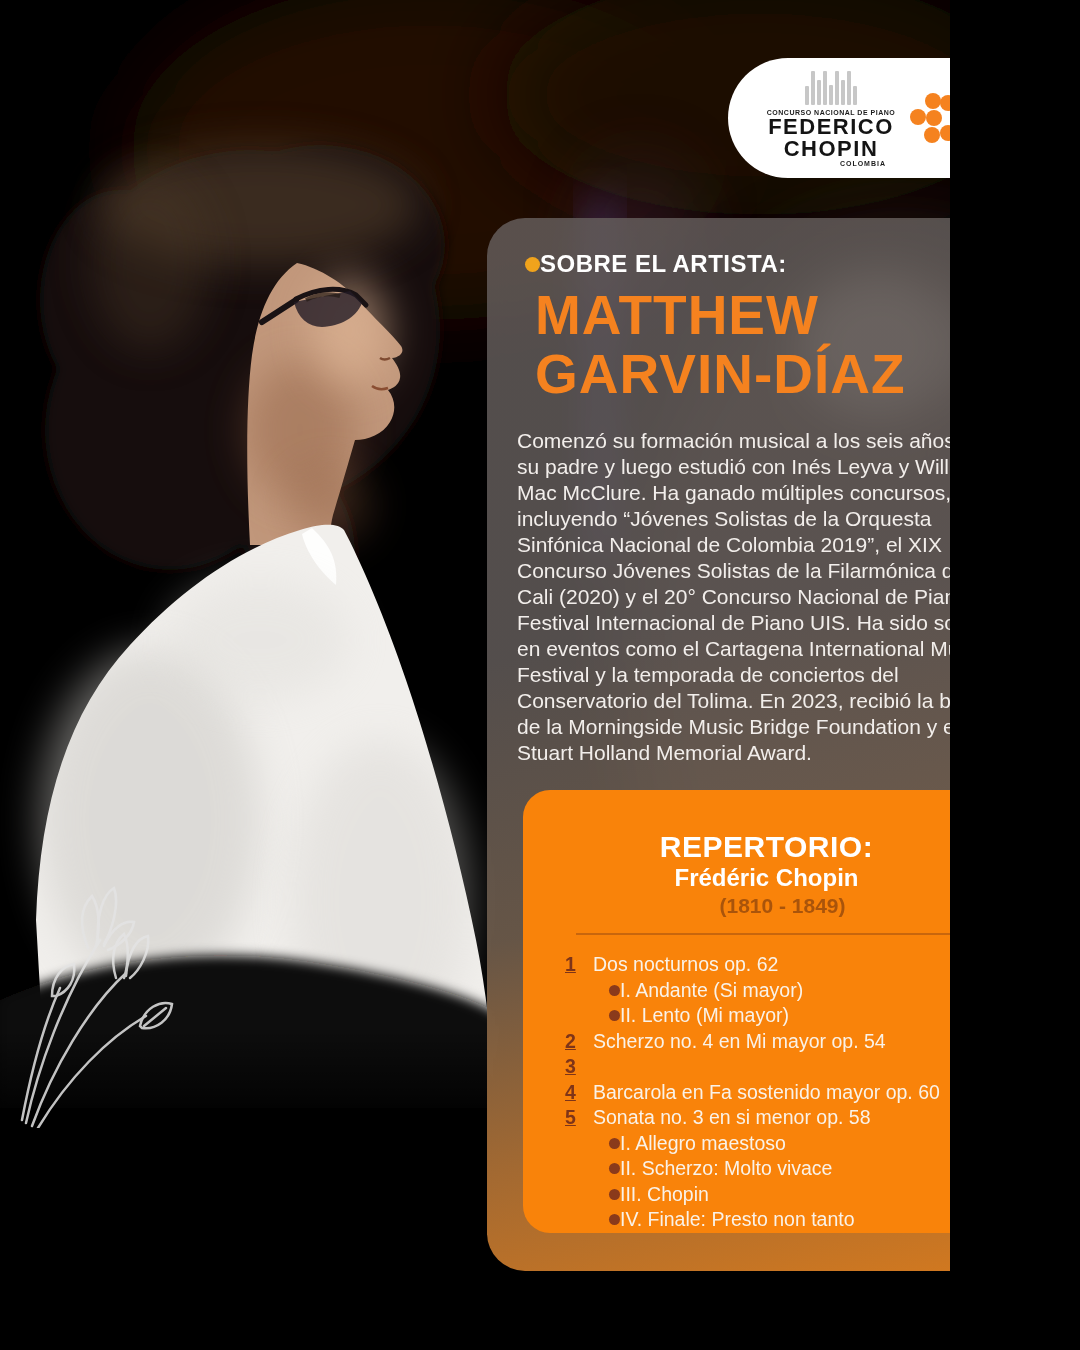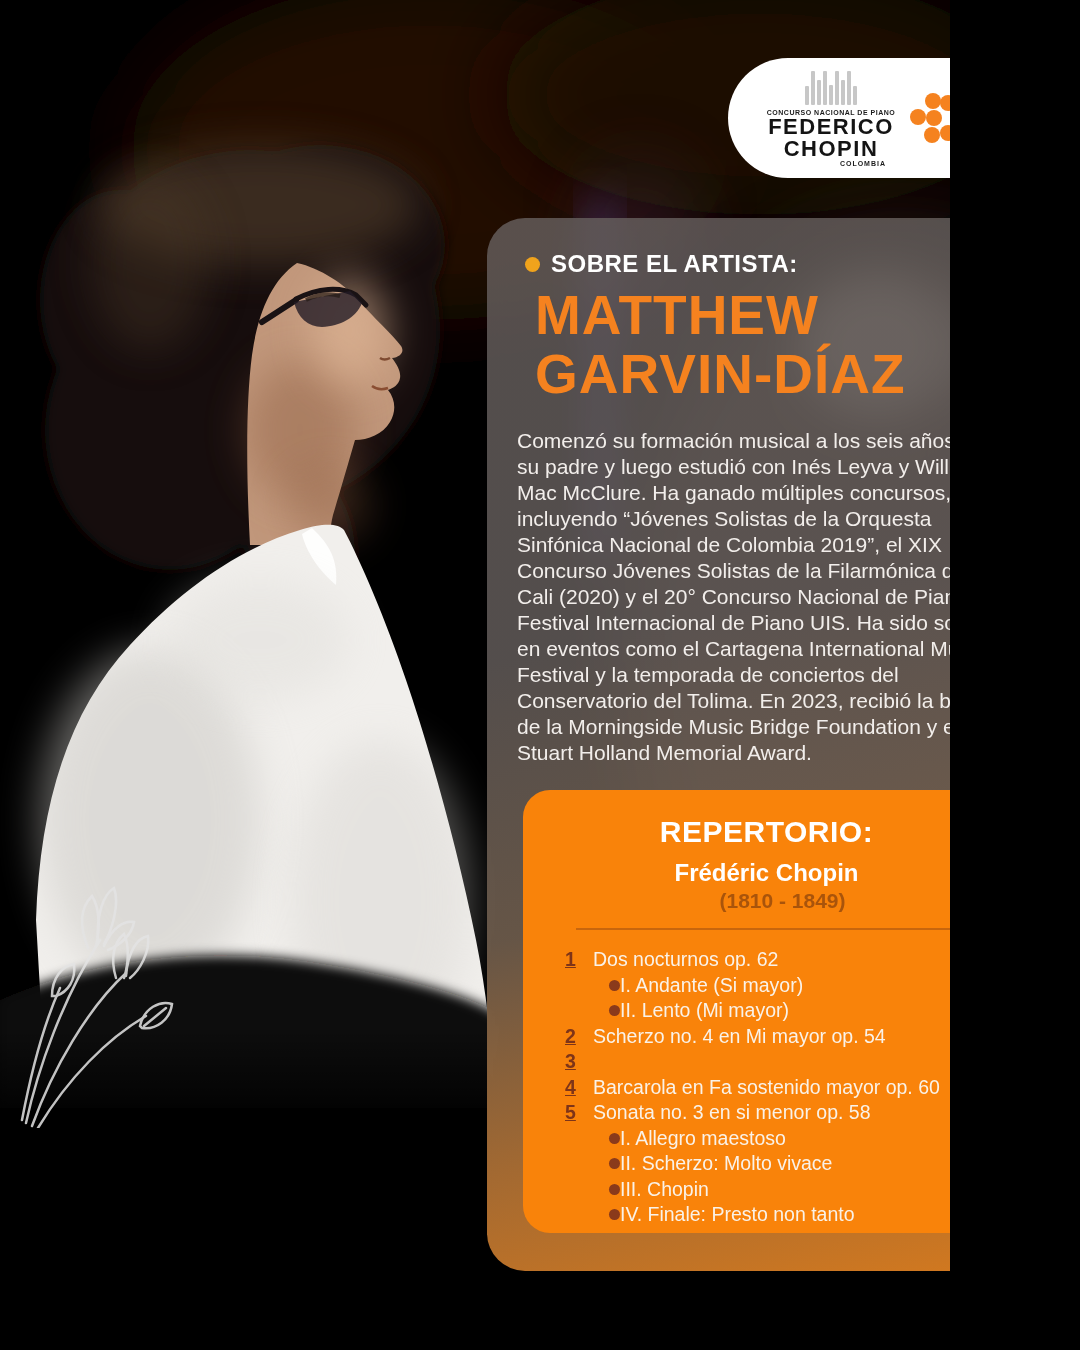--- a/index.html
+++ b/index.html
@@ -21,32 +21,32 @@
   .compensar-block{display:flex;align-items:center;margin-left:16px;}
   .compensar-mark{position:relative;width:50px;height:54px;margin-right:5px;}
   .compensar-mark b{position:absolute;width:16px;height:16px;border-radius:50%;background:#f5821f;}
   .compensar-text{font-size:26px;font-weight:700;color:#121212;letter-spacing:.3px;}
 
   
   .about-panel{position:absolute;left:487px;top:218px;width:555px;height:1053px;border-radius:38px;
                z-index:3;overflow:hidden;box-sizing:border-box;
                background:linear-gradient(168deg,rgba(104,97,95,.80) 38%,rgba(124,104,86,.82) 62%,rgba(186,120,56,.88) 82%,rgba(224,128,32,.95) 100%);
                backdrop-filter:blur(12px);-webkit-backdrop-filter:blur(12px);}
-  .section-label{position:absolute;top:32px;left:38px;display:flex;align-items:center;gap:11px;}
+  .section-label{position:absolute;top:32px;left:38px;display:flex;align-items:center;}
   .section-dot{width:15px;height:15px;border-radius:50%;background:#f0a31c;}
   .section-text{font-size:24px;font-weight:800;color:#fff;letter-spacing:.5px;}
   .artist-title{position:absolute;top:68px;left:48px;color:#f5821f;font-size:55px;font-weight:900;
                 letter-spacing:1px;line-height:59px;}
   .bio{position:absolute;top:210px;left:30px;width:488px;color:#f2eeeb;font-size:21px;line-height:26px;}
 
   
   .rep-card{position:absolute;top:572px;left:36px;width:487px;height:443px;background:#f9830a;
             border-radius:27px;box-sizing:border-box;overflow:hidden;}
-  .rep-heading{margin-top:25px;text-align:center;color:#fff;font-size:30px;font-weight:800;letter-spacing:.5px;}
-  .rep-composer{margin-top:10px;text-align:center;color:#fff;font-size:24px;font-weight:700;}
+  .rep-heading{margin-top:40px;text-align:center;color:#fff;font-size:30px;font-weight:800;letter-spacing:.5px;}
+  .rep-composer{margin-top:0;text-align:center;color:#fff;font-size:24px;font-weight:700;}
   .rep-years{margin-top:2px;text-align:center;color:rgba(90,38,12,.50);font-size:21px;font-weight:700;padding-left:32px;}
   .rep-divider{width:382px;height:2px;background:rgba(110,50,20,.35);margin:15px auto 0 auto;border:0;}
   .rep-list{margin-top:17px;}
   .rep-item{display:flex;gap:15px;padding-left:42px;font-size:19.5px;line-height:25.5px;color:#faf2e8;}
   .rep-num{color:#7e3418;text-decoration:underline;font-weight:700;min-width:13px;}
   .rep-sub{display:flex;align-items:center;padding-left:86px;font-size:19.5px;line-height:25.5px;color:#faf2e8;}
   .sub-dot{width:11px;height:11px;border-radius:50%;background:#8a3a1b;flex:0 0 auto;}
 </style>
 </head>
 <body>

